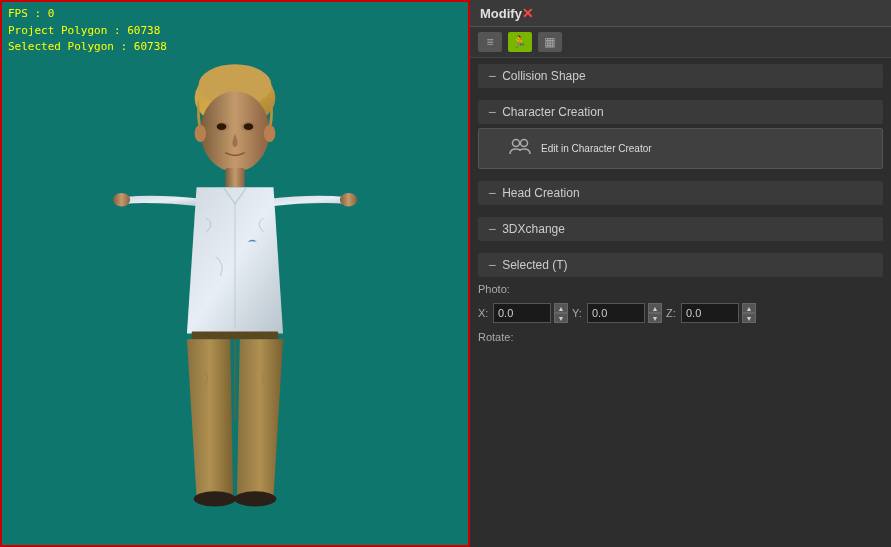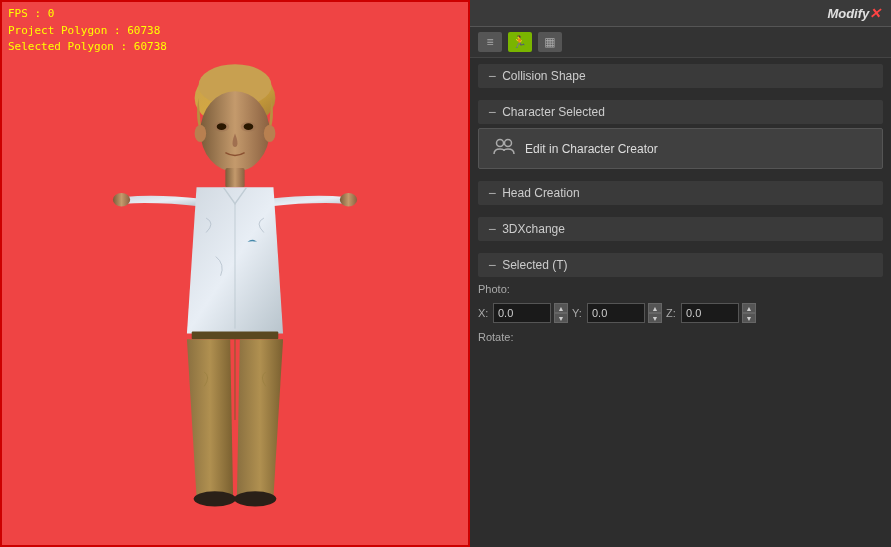--- a/index.html
+++ b/index.html
@@ -11,21 +11,21 @@
       font-family: Arial, sans-serif;
       font-size: 12px;
       color: #ccc;
       display: flex;
     }
 
     
     .viewport {
       width: 470px;
       height: 547px;
-      background: #ef4444;
+      background: #0f766e;
       position: relative;
       border: 2px solid #cc0000;
       flex-shrink: 0;
     }
     .viewport-stats {
       position: absolute;
       top: 4px;
       left: 6px;
       color: #ffff00;
       font-size: 11px;
@@ -56,24 +56,23 @@
       background: #2d2d2d;
       height: 547px;
       overflow: hidden;
     }
 
     
     .panel-header {
       background: #3a3a3a;
       display: flex;
       align-items: center;
-      justify-content: flex-end;
+      justify-content: flex-start;
       padding: 5px 10px;
       border-bottom: 1px solid #555;
-      font-style: italic;
     }
     .panel-title {
       color: #e0e0e0;
       font-size: 13px;
       font-weight: bold;
     }
     .panel-close {
       color: #ff4444;
       font-size: 14px;
       cursor: pointer;
@@ -132,27 +131,27 @@
       color: #aaa;
       font-size: 14px;
       line-height: 1;
     }
 
     
     .action-btn {
       background: #404040;
       border: 1px solid #555;
       color: #ddd;
-      padding: 8px 14px;
+      padding: 8px 30px;
       display: flex;
       align-items: center;
       gap: 10px;
       cursor: pointer;
       border-radius: 2px;
-      font-size: 12px;
+      font-size: 10px;
       width: 100%;
       text-align: left;
     }
     .action-btn.highlighted {
       border: 2px solid #cc0000;
     }
     .btn-icon {
       font-size: 18px;
       color: #bbb;
       flex-shrink: 0;
@@ -319,21 +318,21 @@
   <div class="panel-content">
 
     <div class="section-header">
       <span class="section-minus">−</span>
       <span>Collision Shape</span>
     </div>
     <div class="section-spacer"></div>
 
     <div class="section-header">
       <span class="section-minus">−</span>
-      <span>Character Selected</span>
+      <span>Character Creation</span>
     </div>
     <button class="action-btn">
       <span class="btn-icon">
         <svg width="22" height="18" viewBox="0 0 22 18" fill="none" xmlns="http://www.w3.org/2000/svg">
           <circle cx="7" cy="6" r="3.5" stroke="#aaa" stroke-width="1.5" fill="none"></circle>
           <circle cx="15" cy="6" r="3.5" stroke="#aaa" stroke-width="1.5" fill="none"></circle>
           <path d="M1 17 Q1 12 7 12 Q11 12 11 14 Q11 12 15 12 Q21 12 21 17" stroke="#aaa" stroke-width="1.5" fill="none"></path>
         </svg>
       </span>
       <span>Edit in Character Creator</span>

